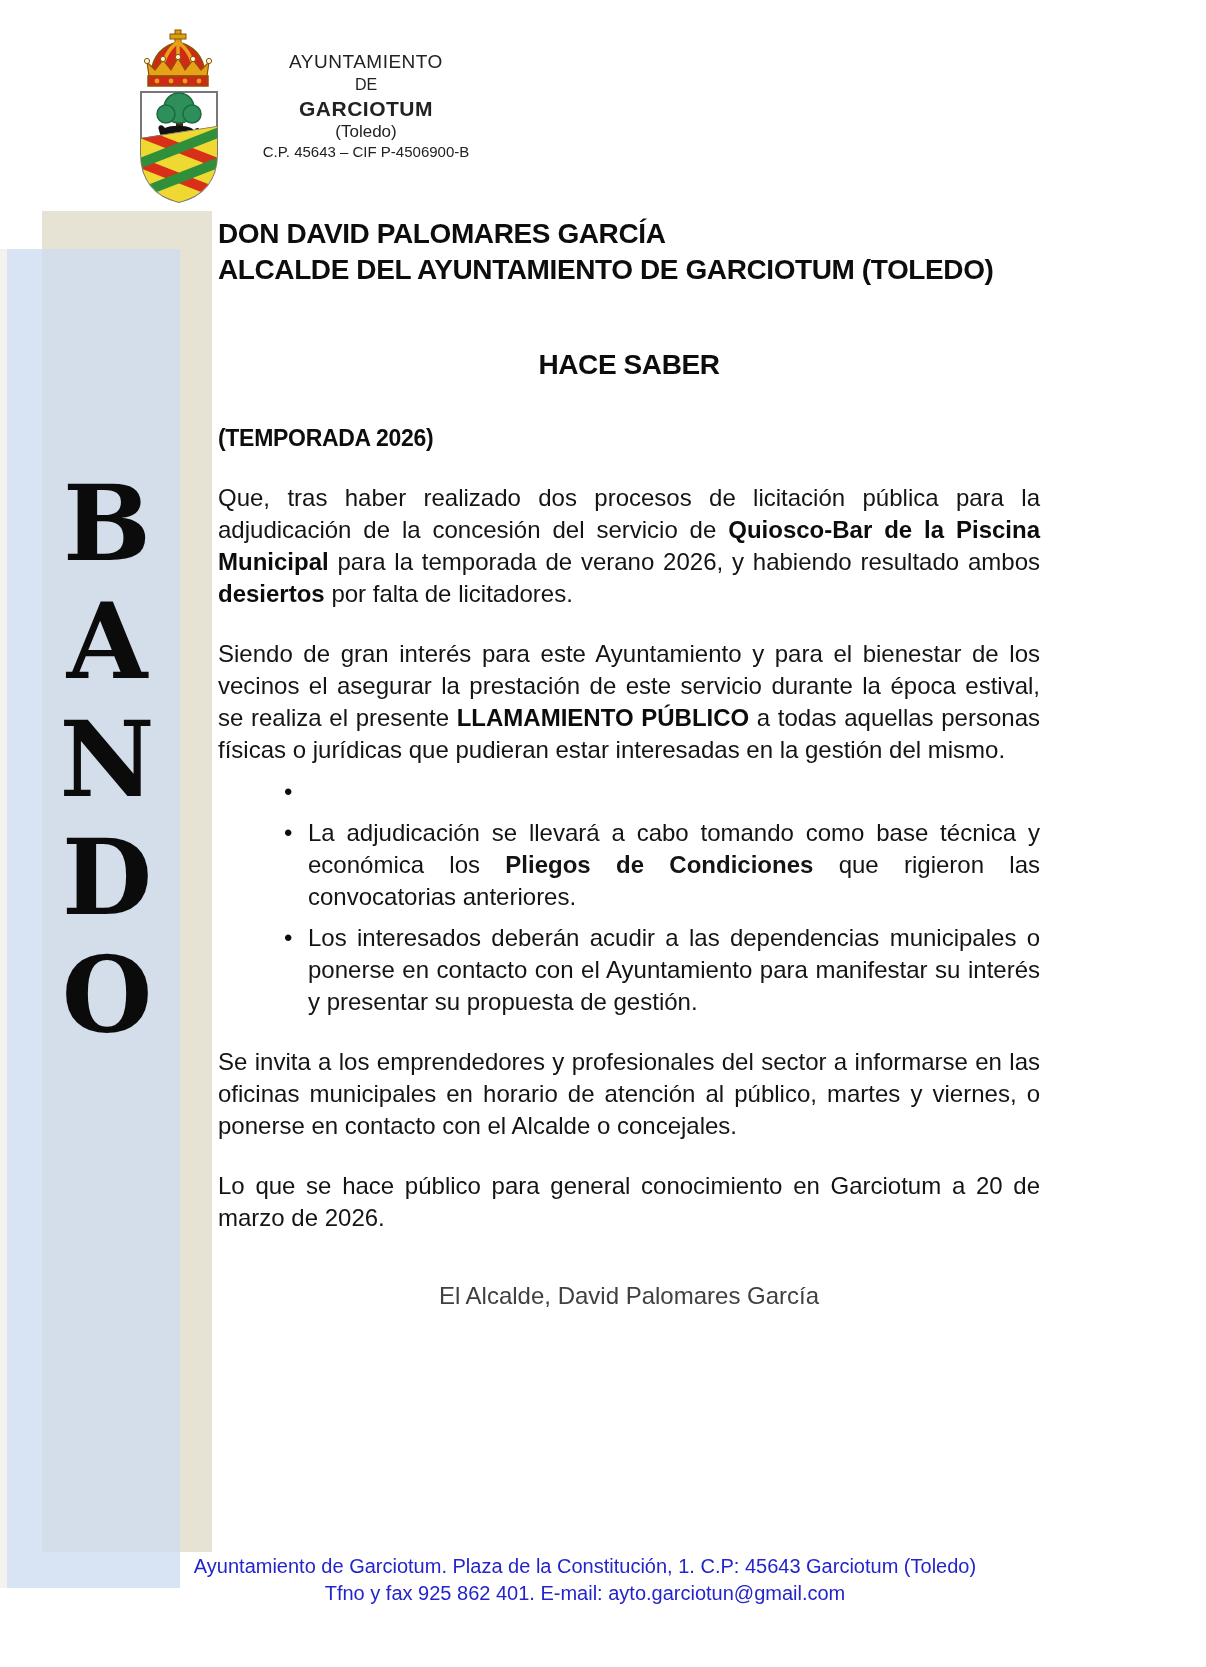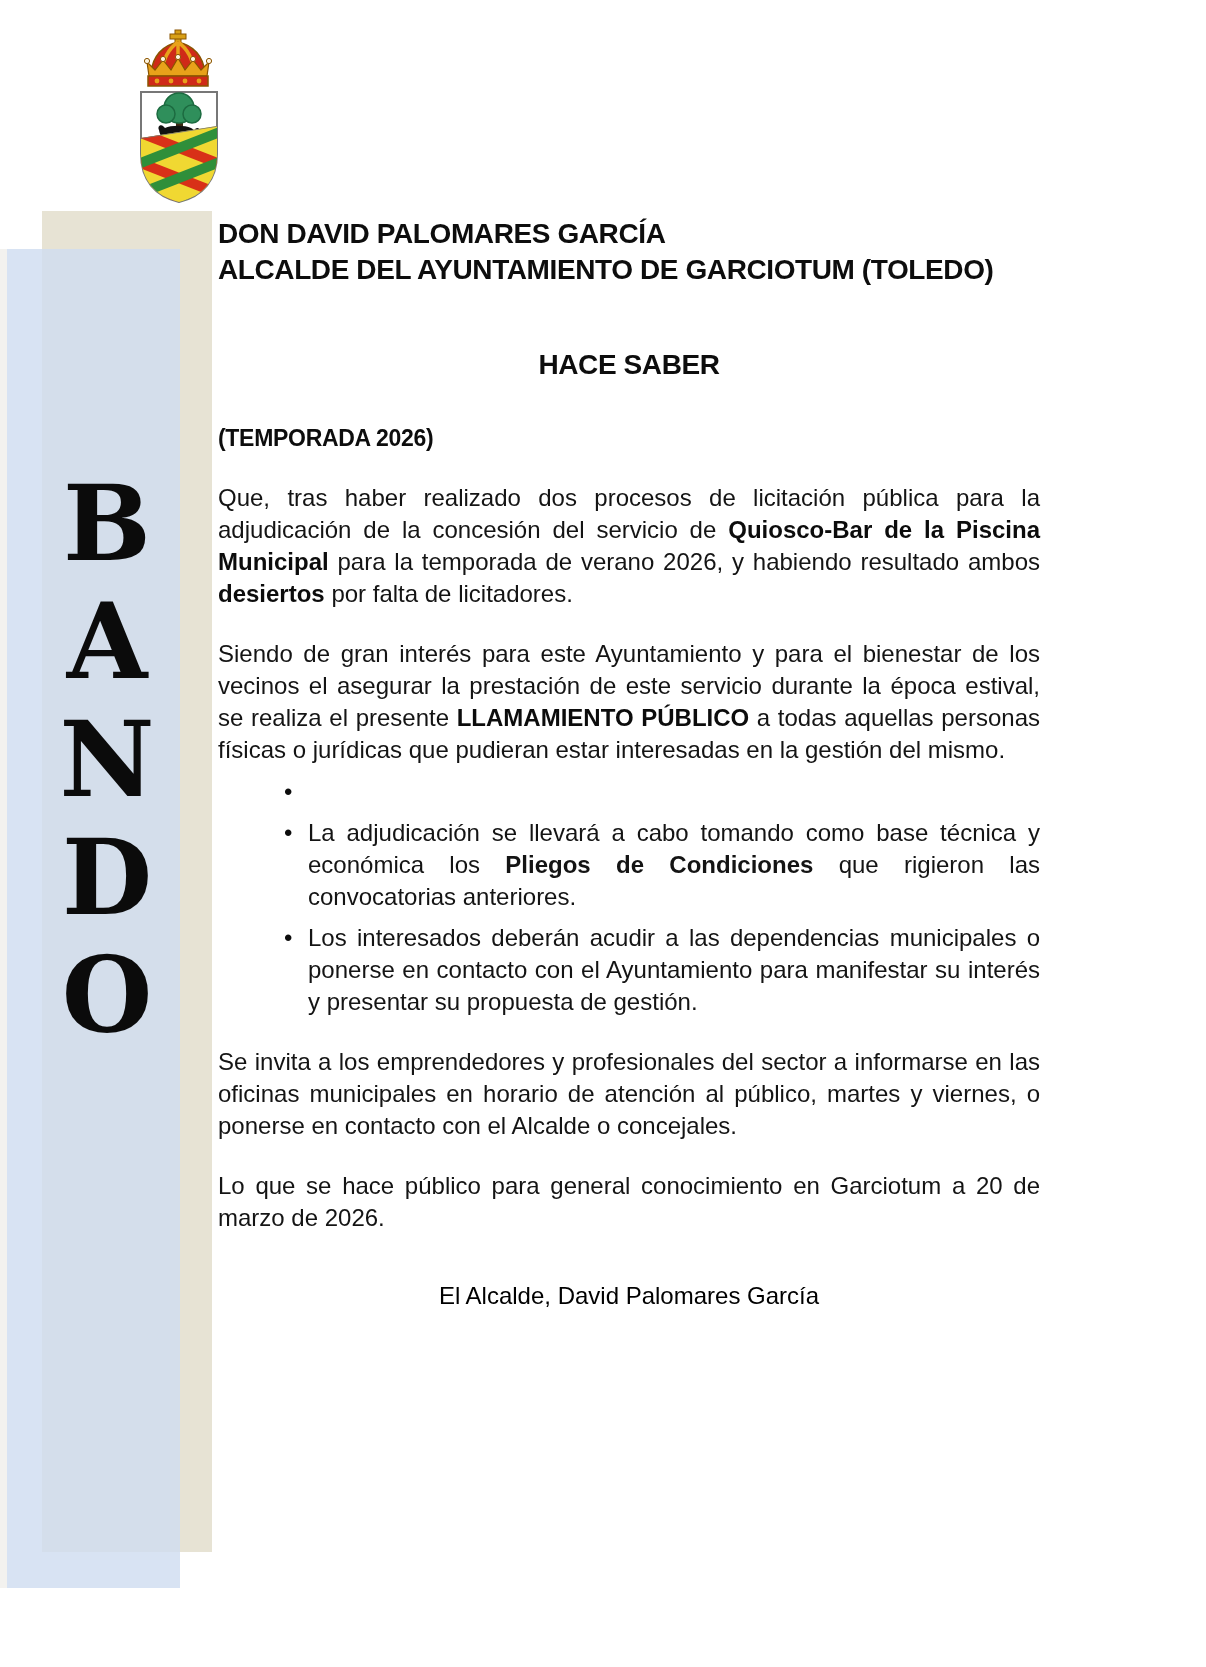--- a/index.html
+++ b/index.html
@@ -59,21 +59,21 @@
   ul.points li{display:flex;margin-top:9px;}
   ul.points .dot{
     width:24px;margin-left:66px;flex:0 0 auto;
     font-size:24px;line-height:32px;color:#0c0c0c;
   }
   ul.points .ptext{
     flex:1 1 auto;font-size:24px;line-height:32px;text-align:justify;color:#141414;
   }
   .closing{margin-top:50px;}
   .signature{
-    text-align:center;font-size:24px;line-height:32px;color:#000000;margin-top:46px;
+    text-align:center;font-size:24px;line-height:32px;color:#404040;margin-top:46px;
   }
   
   .footer{
     position:absolute;left:0;top:1553px;width:1170px;
     text-align:center;color:#2424cc;font-size:20px;line-height:27px;
   }
 </style>
 </head>
 <body>
 
@@ -142,20 +142,27 @@
             <path d="M92,104 L0,140" stroke="#2f8f3a" stroke-width="10"></path>
             <path d="M92,134 L0,170" stroke="#2f8f3a" stroke-width="10"></path>
             <path d="M92,164 L0,200" stroke="#2f8f3a" stroke-width="10"></path>
             <path d="M8,112 L84,100" stroke="#777777" stroke-width="1.5"></path>
           </g>
         </g>
       </g>
     </svg>
   </div>
 
+  <div class="org">
+    <div class="l1">AYUNTAMIENTO</div>
+    <div class="l2">DE</div>
+    <div class="l3">GARCIOTUM</div>
+    <div class="l4">(Toledo)</div>
+    <div class="l5">C.P. 45643 – CIF P-4506900-B</div>
+  </div>
 
   <div class="content">
     <div class="title">DON DAVID PALOMARES GARCÍA</div>
     <div class="title" style="margin-top:0;">ALCALDE DEL AYUNTAMIENTO DE GARCIOTUM (TOLEDO)</div>
 
     <div class="hace">HACE SABER</div>
 
     <div class="subject">
       <div class="sub2">(TEMPORADA 2026)</div>
     </div>
@@ -178,14 +185,18 @@
       </li>
     </ul>
 
     <p class="body">Se invita a los emprendedores y profesionales del sector a informarse en las oficinas municipales en horario de atención al público, martes y viernes, o ponerse en contacto con el Alcalde o concejales.</p>
 
     <p class="body closing">Lo que se hace público para general conocimiento en Garciotum a 20 de marzo de 2026.</p>
 
     <div class="signature">El Alcalde, David Palomares García</div>
   </div>
 
+  <div class="footer">
+    <div>Ayuntamiento de Garciotum. Plaza de la Constitución, 1. C.P: 45643 Garciotum (Toledo)</div>
+    <div>Tfno y fax 925 862 401. E-mail: ayto.garciotun@gmail.com</div>
+  </div>
 
 </div>
 
 </body></html>

